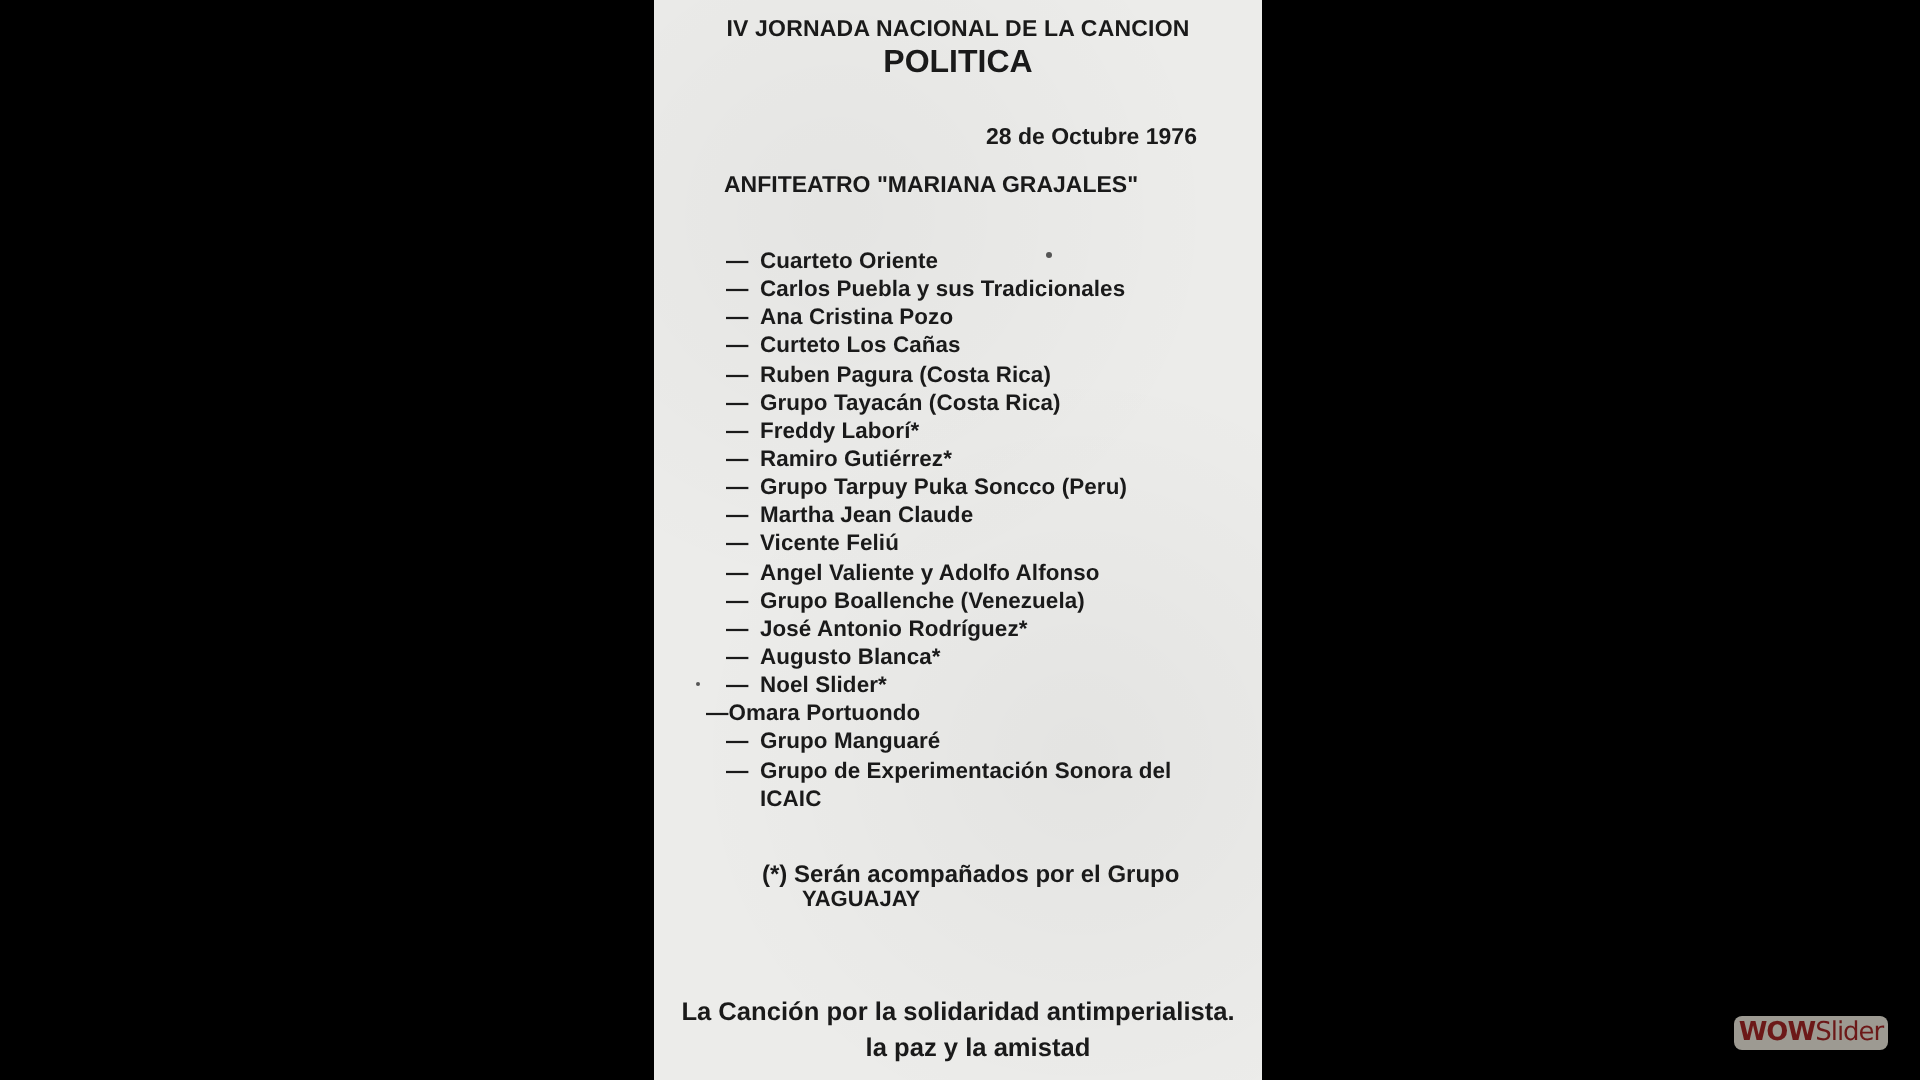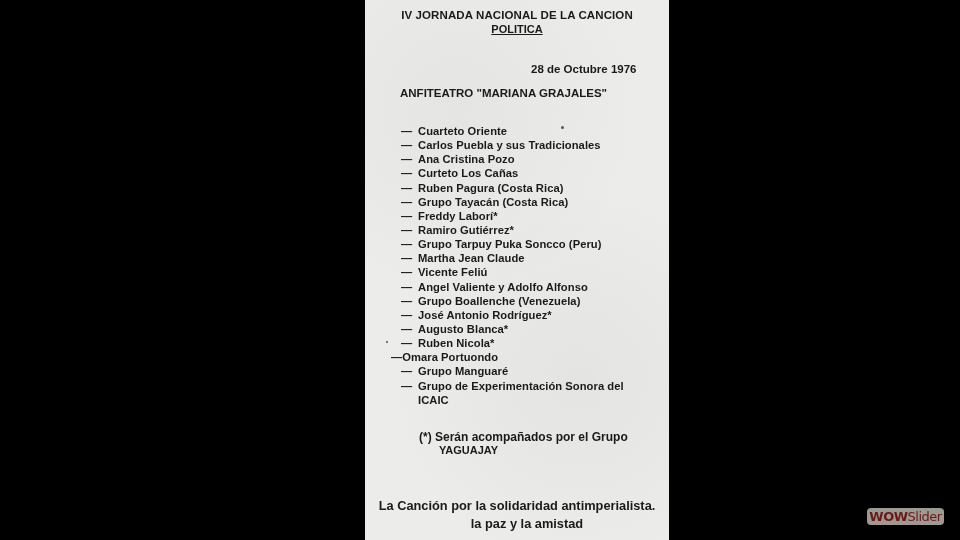--- a/index.html
+++ b/index.html
@@ -8,25 +8,24 @@
     position: relative;
     font-family: "Liberation Sans", "DejaVu Sans", sans-serif;
   }
   .page {
     position: absolute; left: 327px; top: 0; width: 304px; height: 540px;
     background: #ececea;
     background-image:
       radial-gradient(circle at 30% 20%, rgba(0,0,0,0.03), transparent 40%),
       radial-gradient(circle at 70% 70%, rgba(0,0,0,0.035), transparent 45%);
     color: #1a1a1a;
-    margin-left: 38px;
   }
   .t { position: absolute; font-weight: bold; white-space: nowrap; }
   .title1 { left: 0; width: 304px; text-align: center; top: 9px; font-size: 11.5px; letter-spacing: 0.1px; }
-  .title2 { left: 0; width: 304px; text-align: center; top: 23px; font-size: 11px; text-decoration: underline; }
+  .title2 { left: 0; width: 304px; text-align: center; top: 23px; font-size: 16px; }
   .date { left: 166px; top: 63px; font-size: 11.5px; }
   .venue { left: 35px; top: 87px; font-size: 11.5px; }
   .list { position: absolute; left: 36px; top: 124px; margin: 0; padding: 0; list-style: none; }
   .list li { font-size: 11.2px; font-weight: bold; height: 14.15px; line-height: 14px; white-space: nowrap; letter-spacing: 0.05px; }
   .dash { display: inline-block; width: 17px; }
   .cont { padding-left: 17px; }
   .note1 { left: 54px; top: 430px; font-size: 12px; }
   .note2 { left: 74px; top: 444px; font-size: 11px; }
   .slogan1 { left: 0; width: 304px; text-align: center; top: 498px; font-size: 12.8px; }
   .slogan2 { left: 0; width: 304px; text-align: center; top: 516px; font-size: 12.8px; padding-left: 10px; }
@@ -58,21 +57,21 @@
     <li><span class="dash">—</span><span>Grupo Tayacán (Costa Rica)</span></li>
     <li><span class="dash">—</span><span>Freddy Laborí*</span></li>
     <li><span class="dash">—</span><span>Ramiro Gutiérrez*</span></li>
     <li><span class="dash">—</span><span>Grupo Tarpuy Puka Soncco (Peru)</span></li>
     <li><span class="dash">—</span><span>Martha Jean Claude</span></li>
     <li><span class="dash">—</span><span>Vicente Feliú</span></li>
     <li><span class="dash">—</span><span>Angel Valiente y Adolfo Alfonso</span></li>
     <li><span class="dash">—</span><span>Grupo Boallenche (Venezuela)</span></li>
     <li><span class="dash">—</span><span>José Antonio Rodríguez*</span></li>
     <li><span class="dash">—</span><span>Augusto Blanca*</span></li>
-    <li><span class="dash">—</span><span>Ruben Nicola*</span></li>
+    <li><span class="dash">—</span><span>Noel Slider*</span></li>
     <li style="margin-left:-10px"><span>—</span><span>Omara Portuondo</span></li>
     <li><span class="dash">—</span><span>Grupo Manguaré</span></li>
     <li><span class="dash">—</span><span>Grupo de Experimentación Sonora del</span></li>
     <li class="cont"><span>ICAIC</span></li>
   </ul>
 
   <div class="t note1">(*) Serán acompañados por el Grupo</div>
   <div class="t note2">YAGUAJAY</div>
 
   <div class="t slogan1">La Canción por la solidaridad antimperialista.</div>

